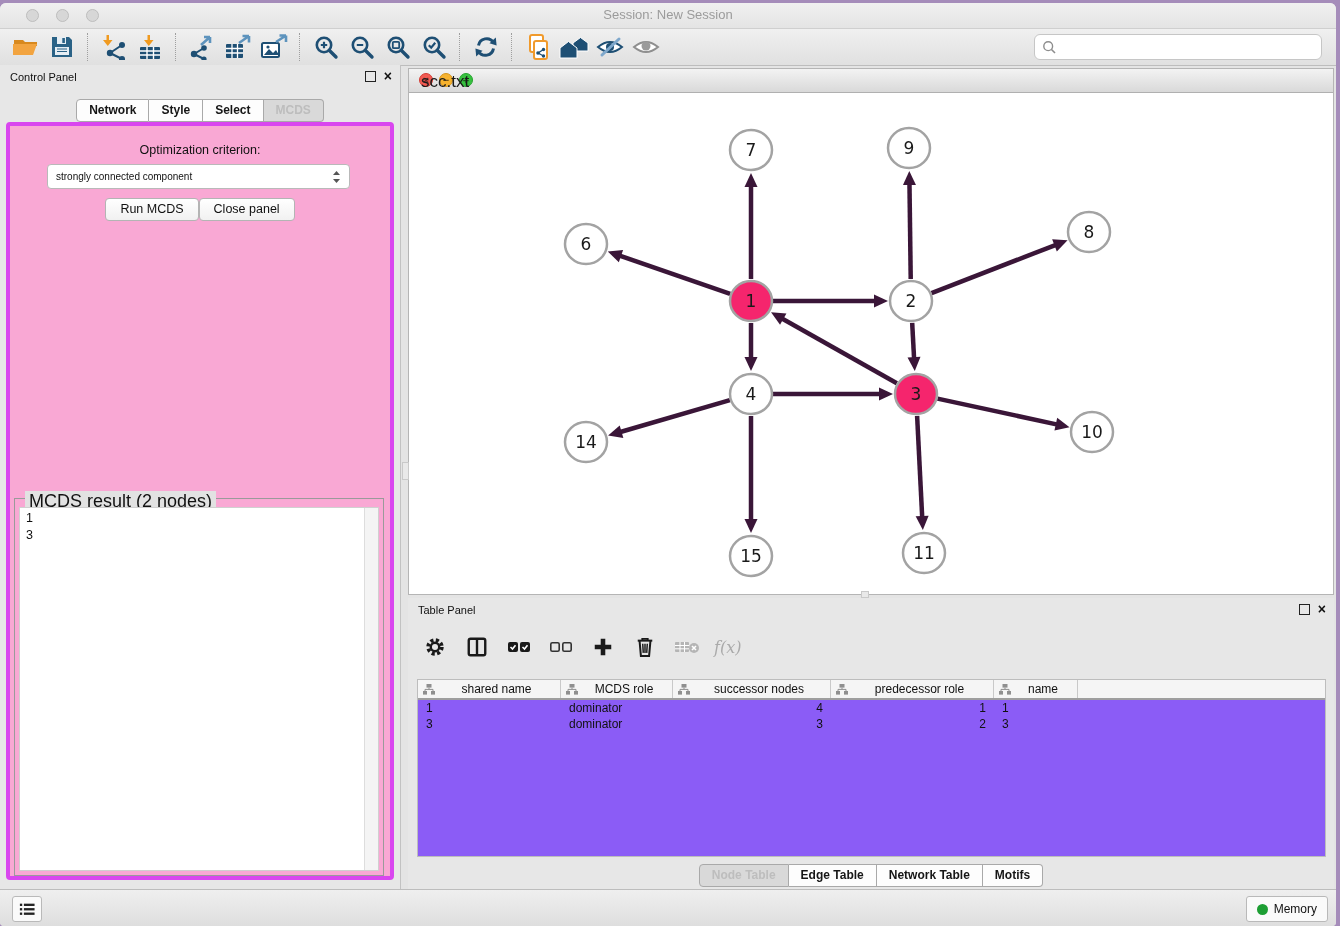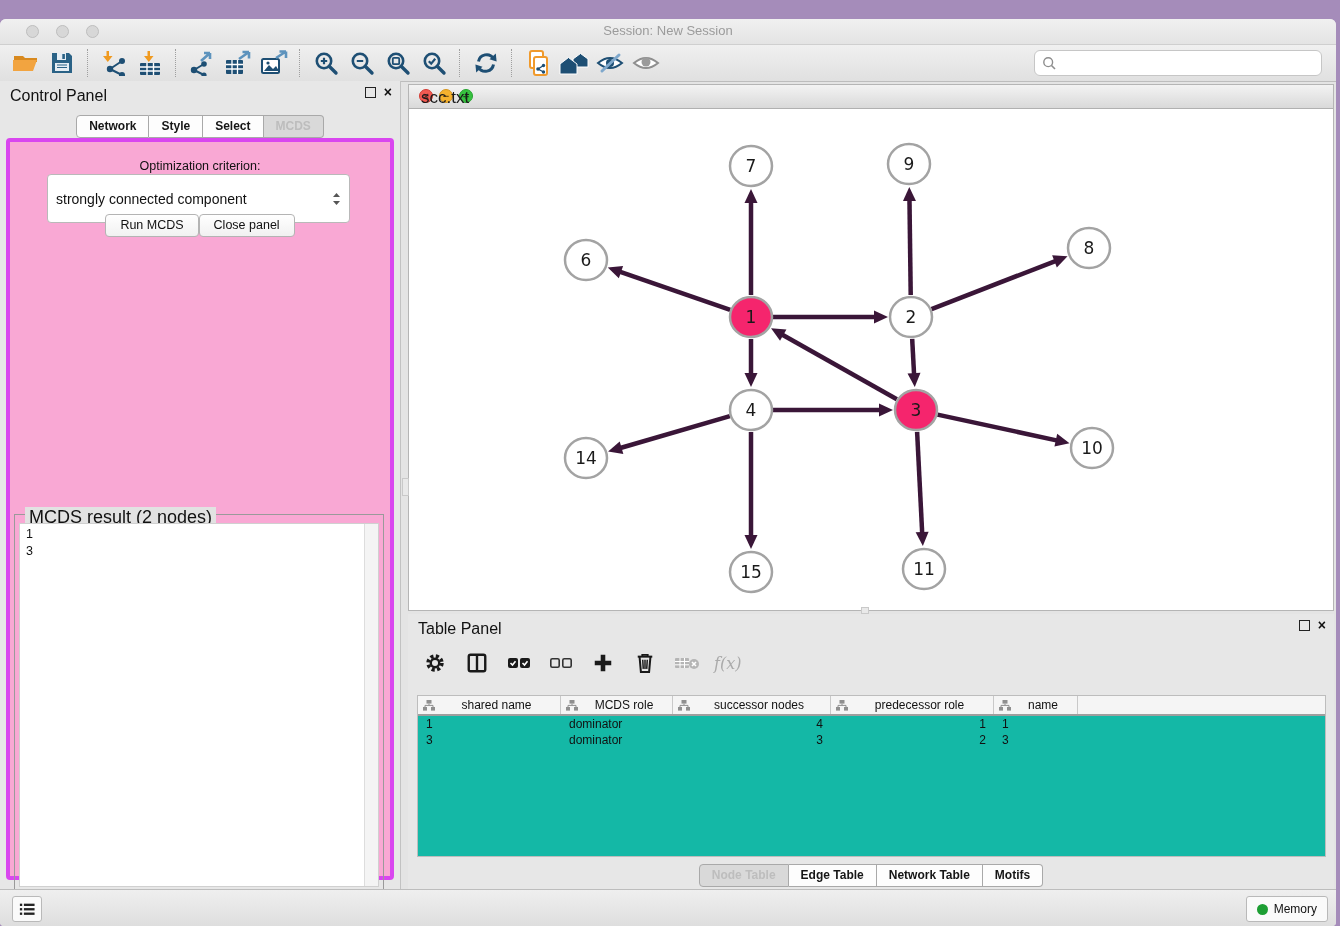--- a/index.html
+++ b/index.html
@@ -1,55 +1,55 @@
 <!DOCTYPE html>
 <html><head>
 <meta charset="utf-8">
 <style>
   html,body{margin:0;padding:0;width:1340px;height:926px;overflow:hidden;
     font-family:"Liberation Sans", sans-serif; background:#a58cba;}
   .app{position:absolute;left:0;top:3px;right:4px;bottom:0;background:#e4e4e4;
-    border-radius:6px 6px 4px 4px;overflow:hidden;margin-top:16px;}
+    border-radius:6px 6px 4px 4px;overflow:hidden;}
   
   .titlebar{position:absolute;left:0;top:0;right:0;height:25px;
     background:linear-gradient(#f0f0f0,#e4e4e4);border-bottom:1px solid #cfcfcf;}
   .titlebar .title{position:absolute;left:0;right:0;top:4px;text-align:center;
     font-size:13px;color:#9b9b9b;}
   .tl{position:absolute;top:6px;width:13px;height:13px;border-radius:50%;
     background:#d7d7d7;border:1px solid #bdbdbd;box-sizing:border-box;}
   
   .toolbar{position:absolute;left:0;top:26px;right:0;height:36px;
     background:linear-gradient(#f0f0f0,#e0e0e0);border-bottom:1px solid #bdbdbd;
     display:flex;align-items:center;padding-left:8px;}
   .tbi{width:36px;height:32px;display:flex;align-items:center;justify-content:center;flex:0 0 auto;}
   .tb-sep{width:1px;height:28px;border-left:1px dotted #9f9f9f;margin:0 7px;flex:0 0 auto;}
   .searchbox{position:absolute;right:14px;top:5px;width:286px;height:24px;background:#fff;
     border:1px solid #c6c6c6;border-radius:6px;display:flex;align-items:center;}
   .searchbox input{border:none;outline:none;flex:1;font-size:12px;background:transparent;height:18px;}
   
   .control-panel{position:absolute;left:0;top:62px;width:400px;bottom:36px;
     background:#e7e7e7;border-right:1px solid #c2c2c2;}
   .panel-head{position:absolute;left:0;right:0;top:0;height:26px;}
-  .panel-head .ptitle{position:absolute;left:10px;top:6px;font-size:16px;color:#111;}
+  .panel-head .ptitle{position:absolute;left:10px;top:6px;font-size:11px;color:#111;}
   .phbtns{position:absolute;right:8px;top:5px;display:flex;gap:8px;align-items:center;}
   .float-ic{width:9px;height:9px;border:1.5px solid #222;display:inline-block;}
   .close-ic{font-size:14px;font-weight:900;color:#111;line-height:12px;}
   .tabs{display:flex;justify-content:center;position:absolute;left:0;right:0;}
   .ctabs{top:34px;}
   .tab{font-size:12px;font-weight:600;color:#161616;background:#fdfdfd;
     border:1px solid #a9a9a9;border-left:none;padding:3px 12px 4px;cursor:default;}
   .tab:first-child{border-left:1px solid #a9a9a9;border-radius:4px 0 0 4px;}
   .tab:last-child{border-radius:0 4px 4px 0;}
   .tab.selected{background:#d9d9d9;color:#bdbdbd;}
   .cp-inner{position:absolute;left:6px;right:6px;top:57px;bottom:10px;
     background:#f9a8d4;border:4px solid #d946ef;border-radius:4px;}
   .opt-label{position:absolute;left:0;right:0;top:17px;text-align:center;font-size:12.5px;color:#111;}
-  .selectbox{position:absolute;left:37px;right:40px;top:32px;height:23px;background:#fff;
-    border:1px solid #b9b9b9;border-radius:4px;display:flex;align-items:center;padding:12px 8px;
-    font-size:14px;color:#111;}
+  .selectbox{position:absolute;left:37px;right:40px;top:38px;height:23px;background:#fff;
+    border:1px solid #b9b9b9;border-radius:4px;display:flex;align-items:center;padding:0 8px;
+    font-size:10px;color:#111;}
   .selectbox .spacer{flex:1}
   .btn-row{position:absolute;left:0;right:0;top:72px;display:flex;justify-content:center;gap:0;}
   .btn{background:linear-gradient(#ffffff,#f1f1f1);border:1px solid #b4b4b4;border-radius:4px;
     font-size:12.5px;color:#111;padding:3px 14px 4px;}
   .fieldset{position:absolute;left:4px;right:6px;top:372px;height:376px;
     border:1px solid #9a9a9a;}
   .fieldset .legend{position:absolute;left:10px;top:-8px;background:#e2e2e2;padding:0 4px;
     font-size:18px;color:#111;}
   .fieldset .white{position:absolute;left:4px;right:4px;top:8px;bottom:4px;background:#fff;
     border:1px solid #d0d0d0;}
@@ -71,21 +71,21 @@
   .graph-area{position:absolute;left:0;right:0;top:23px;bottom:0;}
   .net-handle-left{position:absolute;left:-7px;top:393px;width:7px;height:18px;background:#e9e9e9;
     border:1px solid #c9c9c9;box-sizing:border-box;}
   .net-handle-bottom{position:absolute;left:452px;bottom:-4px;width:8px;height:7px;background:#e9e9e9;
     border:1px solid #c9c9c9;box-sizing:border-box;}
   
   .table-panel{position:absolute;left:408px;top:595px;right:2px;bottom:36px;background:#e7e7e7;}
   .tp-toolbar{position:absolute;left:12px;top:30px;height:38px;display:flex;align-items:center;gap:12px;}
   .tpi{width:30px;height:30px;display:flex;align-items:center;justify-content:center;}
   .fx-label{font-size:16px;color:#aaa;font-family:"DejaVu Serif", serif;font-style:italic;}
-  .tbox{position:absolute;left:9px;right:8px;top:81px;bottom:33px;background:#14b8a6;
+  .tbox{position:absolute;left:9px;right:8px;top:81px;bottom:33px;background:#8b5cf6;
     border:1px solid #bdbdbd;overflow:hidden;}
   .thead{display:flex;border-bottom:2px solid #9e9e9e;background:#f5f5f5;height:18px;}
   .th{display:flex;align-items:center;border-right:1px solid #c9c9c9;box-sizing:border-box;
     font-size:12px;color:#111;padding-left:5px;gap:4px;}
   .th .thlabel{flex:1;text-align:center;padding-right:6px;white-space:nowrap;overflow:hidden;}
   .tr{display:flex;height:16px;}
   .td{font-size:12px;color:#111;box-sizing:border-box;padding:1px 8px 0;white-space:nowrap;}
   .ttabs{bottom:3px;}
   
   .statusbar{position:absolute;left:0;right:0;bottom:0;height:36px;

